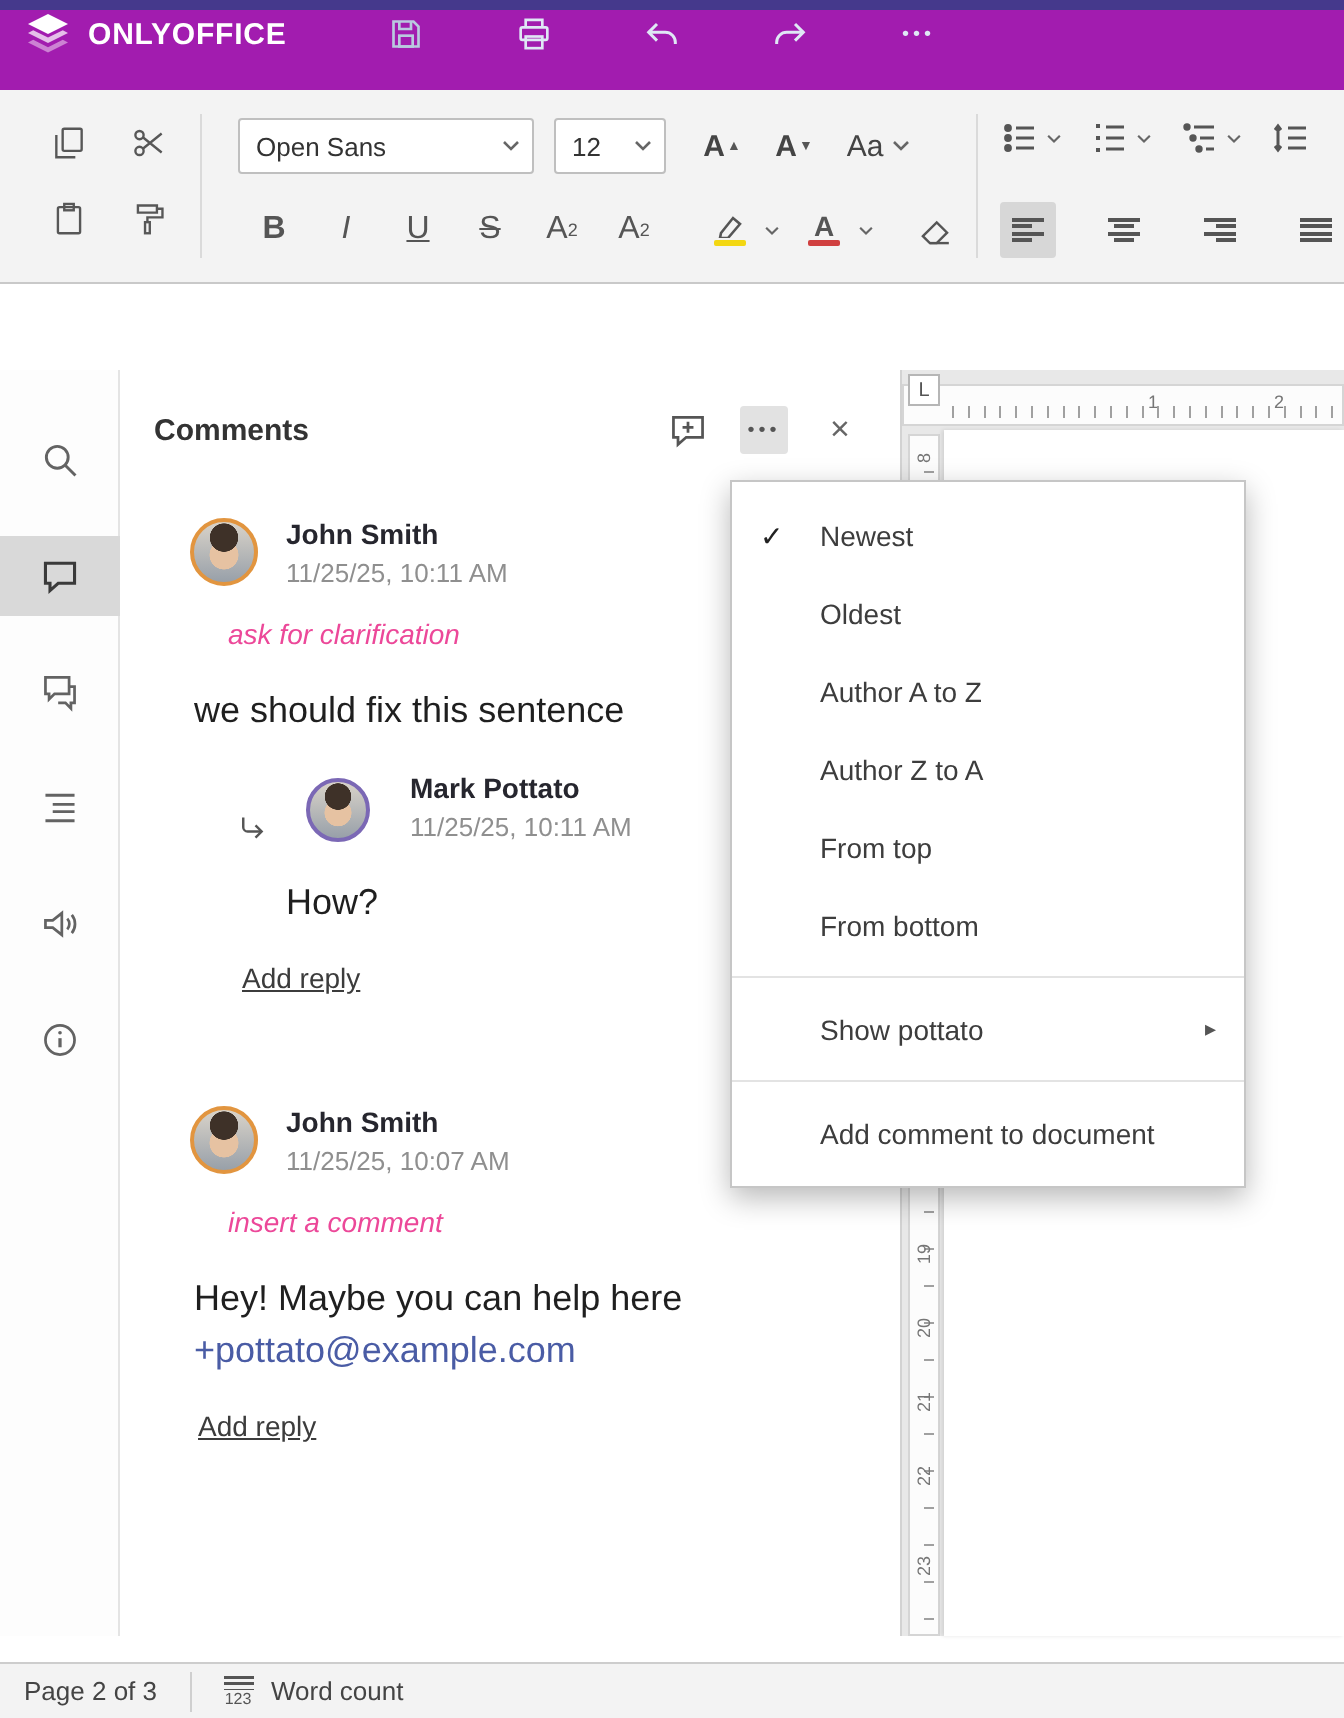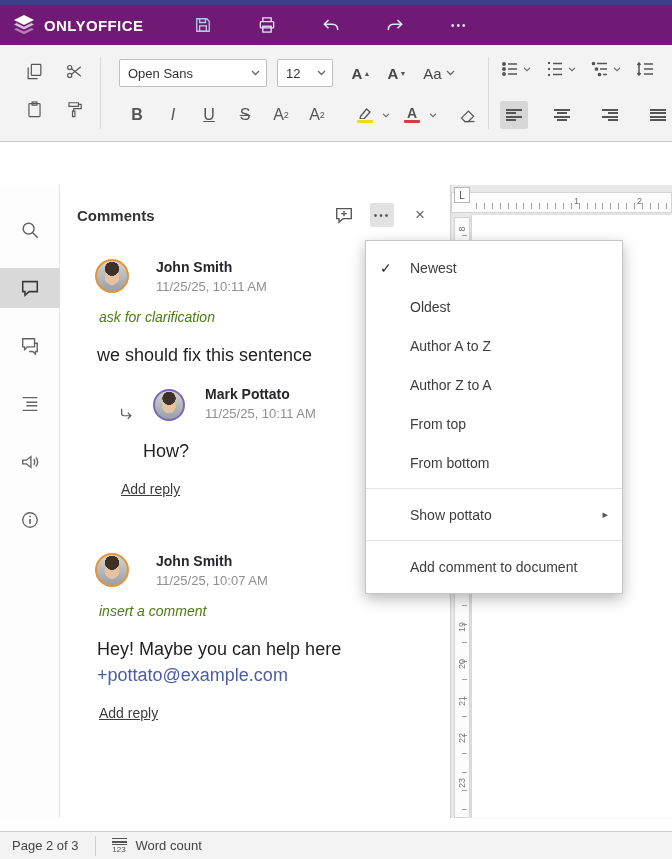--- a/index.html
+++ b/index.html
@@ -1,21 +1,21 @@
 <!DOCTYPE html>
 <html><head>
 <meta charset="utf-8">
 <style>
   * { margin:0; padding:0; box-sizing:border-box; }
   body { font-family:"Liberation Sans", sans-serif; background:#fff; }
   .window { position:relative; width:672px; height:859px; overflow:hidden; background:#fff; color:#333; font-size:14px; }
 
   
   .top-strip { height:5px; background:#45398c; }
-  .titlebar { height:40px; background:#701a75; display:flex; align-items:center; padding:0 12px; }
+  .titlebar { height:40px; background:#a21caf; display:flex; align-items:flex-start; padding:0 12px; }
   .logo { display:flex; align-items:center; gap:8px; }
   .app-name { color:#fff; font-weight:bold; font-size:15px; letter-spacing:.4px; }
   .tb-actions { display:flex; align-items:center; gap:40px; margin-left:48px; }
   .tb-actions .tbar-btn { width:24px; height:24px; display:flex; align-items:center; justify-content:center; cursor:pointer; }
   .tbar-dots { color:#dfe8f5; font-size:10px; letter-spacing:2px; }
 
   
   .tabsbar { height:43px; background:#3c608c; display:flex; align-items:stretch; padding-left:8px; }
   .tab { padding:0 17px; display:flex; align-items:center; color:#e9eff8; font-size:15px; cursor:pointer; }
   .tab.active { background:#f3f3f3; color:#444; }
@@ -65,31 +65,31 @@
   .comments-panel { position:absolute; left:61px; top:185px; width:389px; height:633px; background:#fff; overflow:hidden; }
   .cp-header { display:flex; align-items:center; padding:18px 18px 6px 16px; }
   .cp-title { font-size:15px; font-weight:bold; color:#333; flex:1; }
   .cp-actions { display:flex; align-items:center; gap:14px; }
   .icon-btn { width:24px; height:24px; display:flex; align-items:center; justify-content:center; border-radius:2px; cursor:pointer; color:#555; }
   .icon-btn.open { background:#e2e2e2; }
   .dots { font-size:10px; letter-spacing:2px; color:#555; }
   .close-x { font-size:17px; color:#666; }
 
   .comment { padding:26px 16px 0 34px; position:relative; }
-  .c-head { display:flex; gap:27px; align-items:flex-start; }
+  .c-head { display:flex; gap:14px; align-items:flex-start; }
   .avatar { width:34px; height:34px; border-radius:50%; flex:none;
     background: radial-gradient(circle at 50% 26%, #3e3128 0 26%, rgba(0,0,0,0) 27%),
                 radial-gradient(circle at 50% 55%, #e6c2a2 0 32%, rgba(0,0,0,0) 33%),
                 linear-gradient(#d9d3c9, #98a0a9); }
   .ring-orange { border:2px solid #e2953f; }
   .ring-purple { border:2px solid #7b68b5; }
   .c-name { font-size:14px; font-weight:bold; color:#26262e; }
   .c-date { font-size:13px; color:#8f8f8f; margin-top:4px; }
   .c-tools { margin-left:auto; display:flex; gap:13px; align-items:center; padding-top:6px; }
-  .c-quote { margin:15px 0 0 4px; font-style:italic; color:#4d7c0f; font-size:14px; }
+  .c-quote { margin:15px 0 0 19px; font-style:italic; color:#ec4899; font-size:14px; }
   .c-body { margin:17px 0 0 2px; color:#1f1f1f; font-size:18px; line-height:1.45; }
   .c-body .mention { color:#4a5ca5; }
   .reply { margin:18px 0 0 24px; }
   .reply .c-head { gap:20px;align-items:flex-end; }
   .reply-arrow { margin-top:2px; flex:none; }
   .reply .avatar { width:32px; height:32px; }
   .add-reply { display:inline-block; margin:17px 0 0 26px; color:#3c3c3c; text-decoration:underline; font-size:14px; cursor:pointer; }
   .comment.second .add-reply { margin-left:4px; }
 
   

